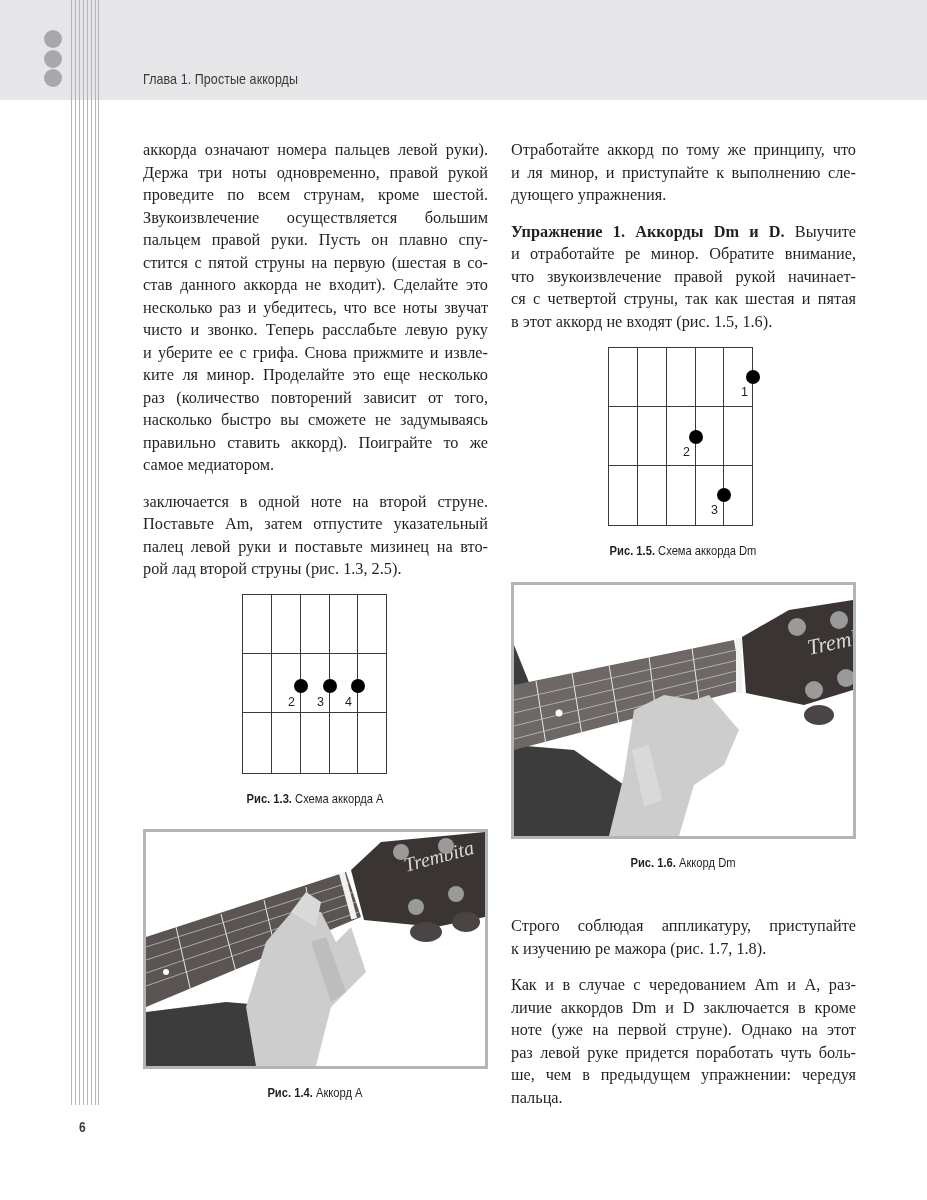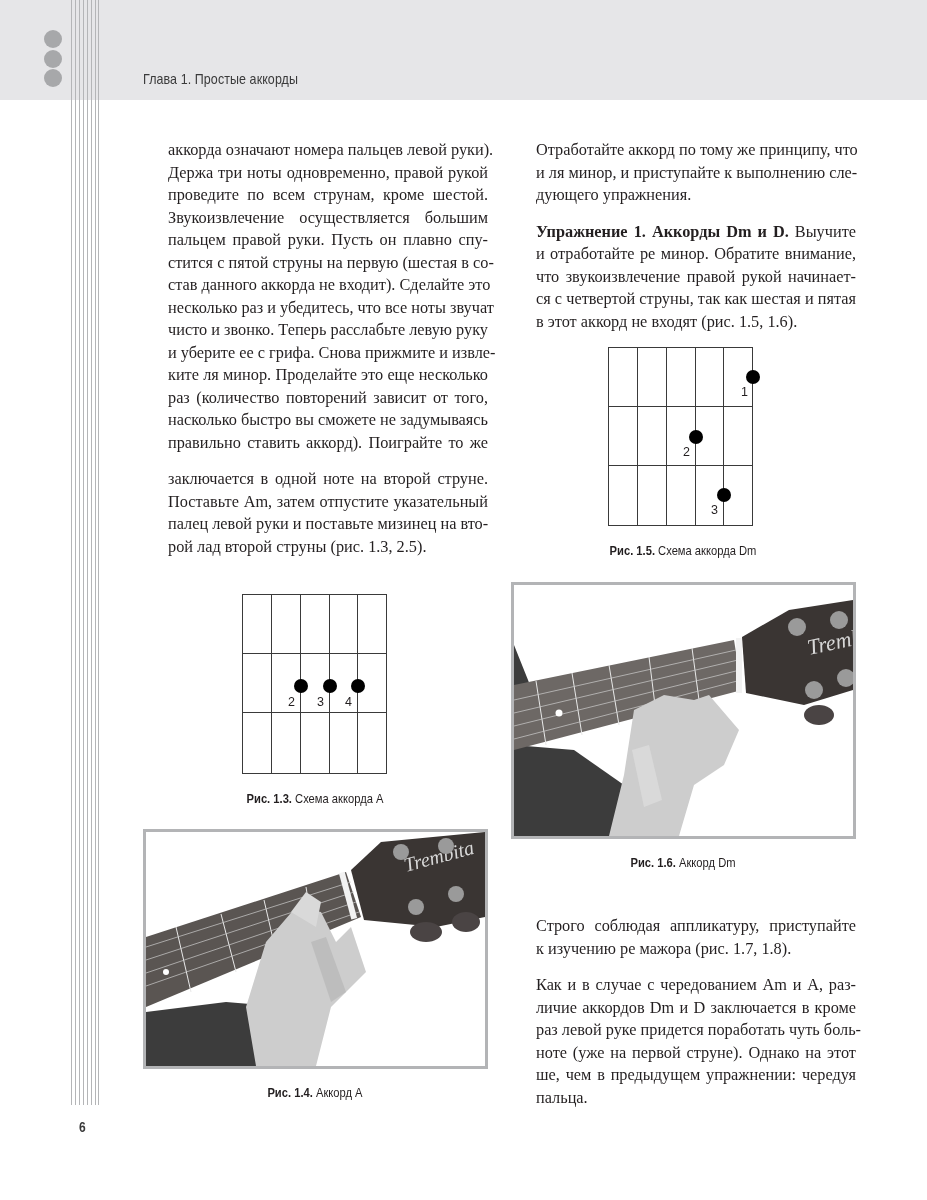--- a/index.html
+++ b/index.html
@@ -28,21 +28,21 @@
   .col {
     position: absolute; font-family: "Liberation Serif", serif;
     font-size: 16.3px; line-height: 22.5px; color: #231f20;
     text-align: justify; hyphens: manual;
   }
   .col p { margin: 0 0 14px 0; }
   .col-left { left: 143px; top: 139px; width: 345px; }
   .col-right1 { left: 511px; top: 139px; width: 345px; }
   .col-right2 { left: 511px; top: 915px; width: 345px; }
   .bold { font-weight: bold; }
-  .line { display: block; text-align: justify; text-align-last: justify; white-space: nowrap; margin-left: 25px; }
+  .line { display: block; text-align: justify; text-align-last: justify; white-space: nowrap; }
   .line.last { text-align-last: left; }
   .chord {
     position: absolute; border: 1.2px solid #3a3a3a; box-sizing: border-box;
   }
   .chord .v { position: absolute; top: 0; bottom: 0; width: 1.2px; background: #3a3a3a; }
   .chord .h { position: absolute; left: 0; right: 0; height: 1.2px; background: #3a3a3a; }
   .chord .finger {
     position: absolute; width: 14px; height: 14px; border-radius: 50%; background: #000;
   }
   .chord .fnum {
@@ -91,20 +91,21 @@
     <span class="line">пальцем правой руки. Пусть он плавно спу-</span>
     <span class="line">стится с пятой струны на первую (шестая в со-</span>
     <span class="line">став данного аккорда не входит). Сделайте это</span>
     <span class="line">несколько раз и убедитесь, что все ноты звучат</span>
     <span class="line">чисто и звонко. Теперь расслабьте левую руку</span>
     <span class="line">и уберите ее с грифа. Снова прижмите и извле-</span>
     <span class="line">ките ля минор. Проделайте это еще несколько</span>
     <span class="line">раз (количество повторений зависит от того,</span>
     <span class="line">насколько быстро вы сможете не задумываясь</span>
     <span class="line">правильно ставить аккорд). Поиграйте то же</span>
+    <span class="line last">самое медиатором.</span>
   </p>
   <p>
     <span class="line">заключается в одной ноте на второй струне.</span>
     <span class="line">Поставьте Am, затем отпустите указательный</span>
     <span class="line">палец левой руки и поставьте мизинец на вто-</span>
     <span class="line last">рой лад второй струны (рис. 1.3, 2.5).</span>
   </p>
 </div>
 
 <div class="chord" style="left:242px; top:594px; width:145px; height:180px;">
@@ -243,20 +244,20 @@
 </div>
 
 <div class="col col-right2">
   <p>
     <span class="line">Строго соблюдая аппликатуру, приступайте</span>
     <span class="line last">к изучению ре мажора (рис. 1.7, 1.8).</span>
   </p>
   <p>
     <span class="line">Как и в случае с чередованием Am и A, раз-</span>
     <span class="line">личие аккордов Dm и D заключается в кроме</span>
+    <span class="line">ноте (уже на первой струне). Однако на этот</span>
     <span class="line">раз левой руке придется поработать чуть боль-</span>
-    <span class="line">ноте (уже на первой струне). Однако на этот</span>
     <span class="line">ше, чем в предыдущем упражнении: чередуя</span>
     <span class="line last">пальца.</span>
   </p>
 </div>
 
 <div class="page-number">6</div>
 
 </body></html>

